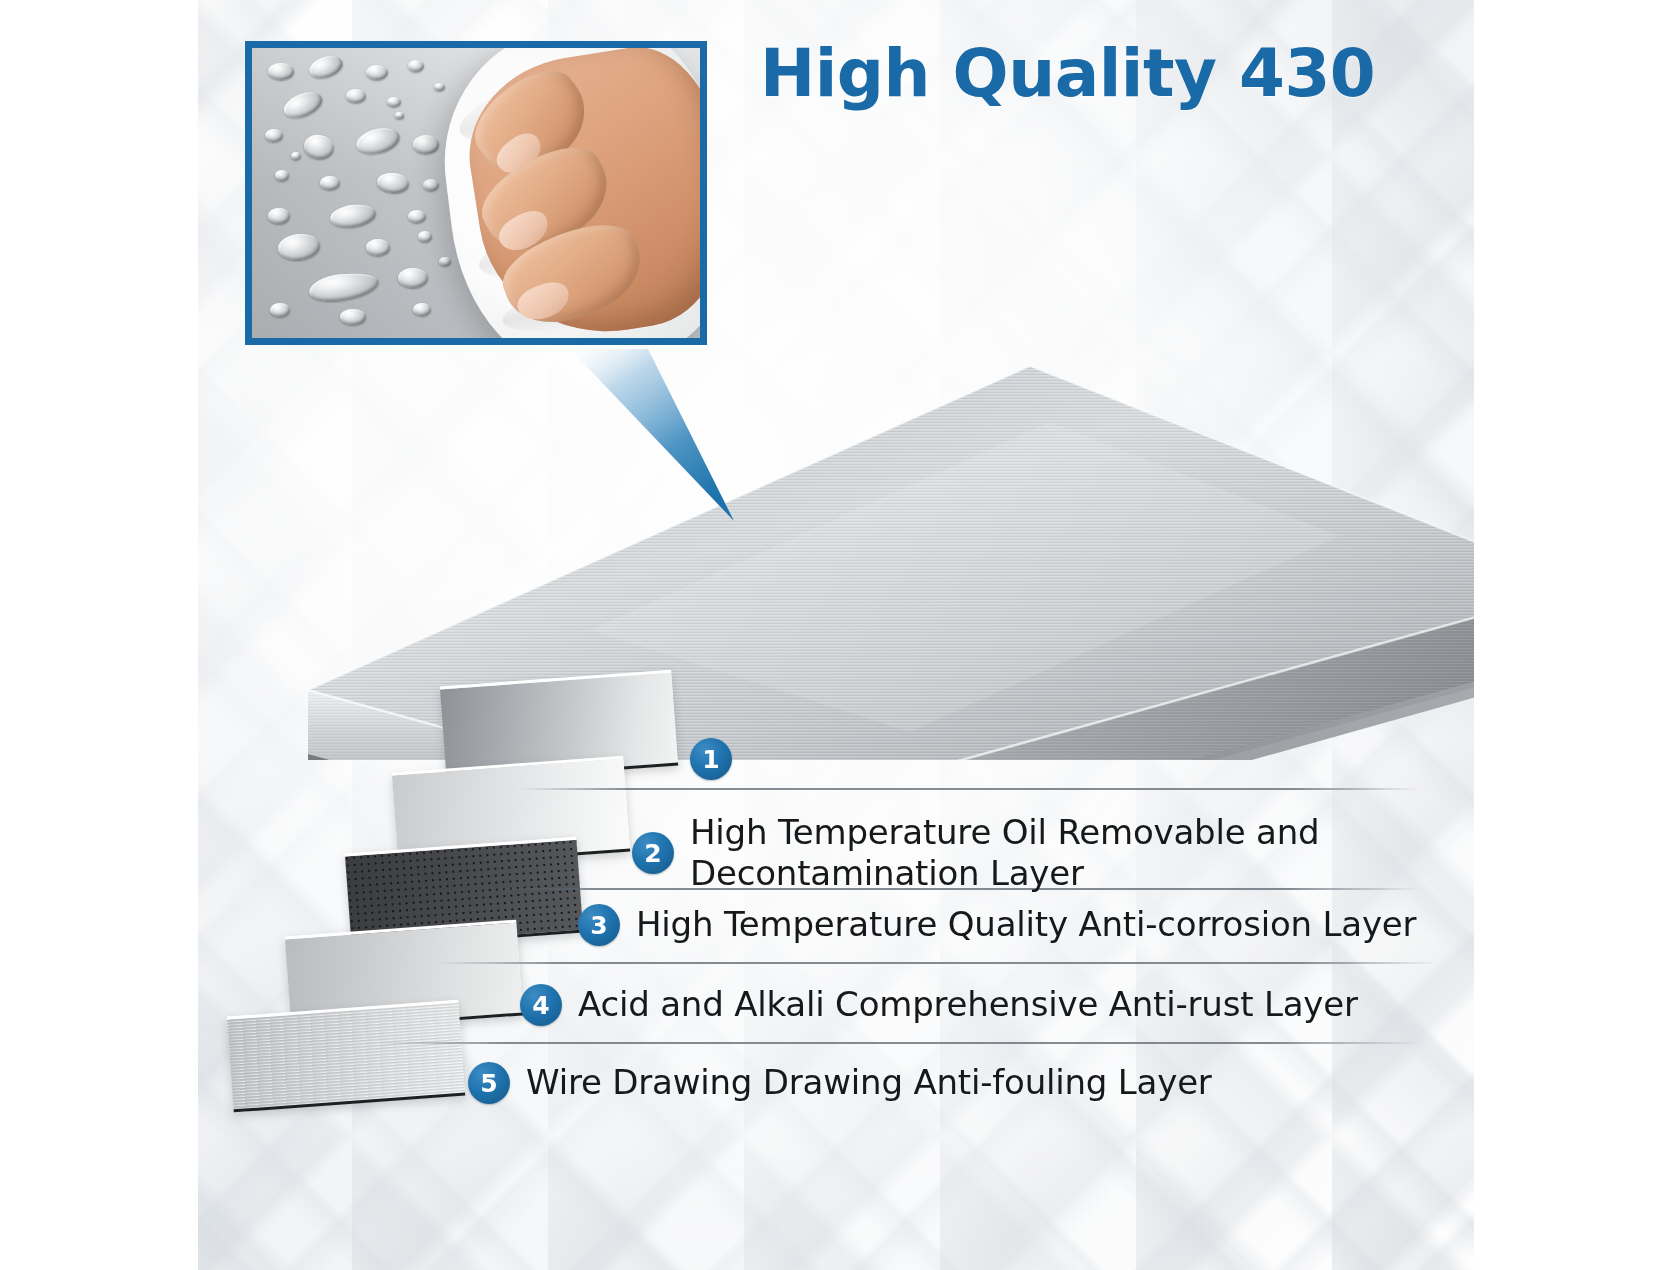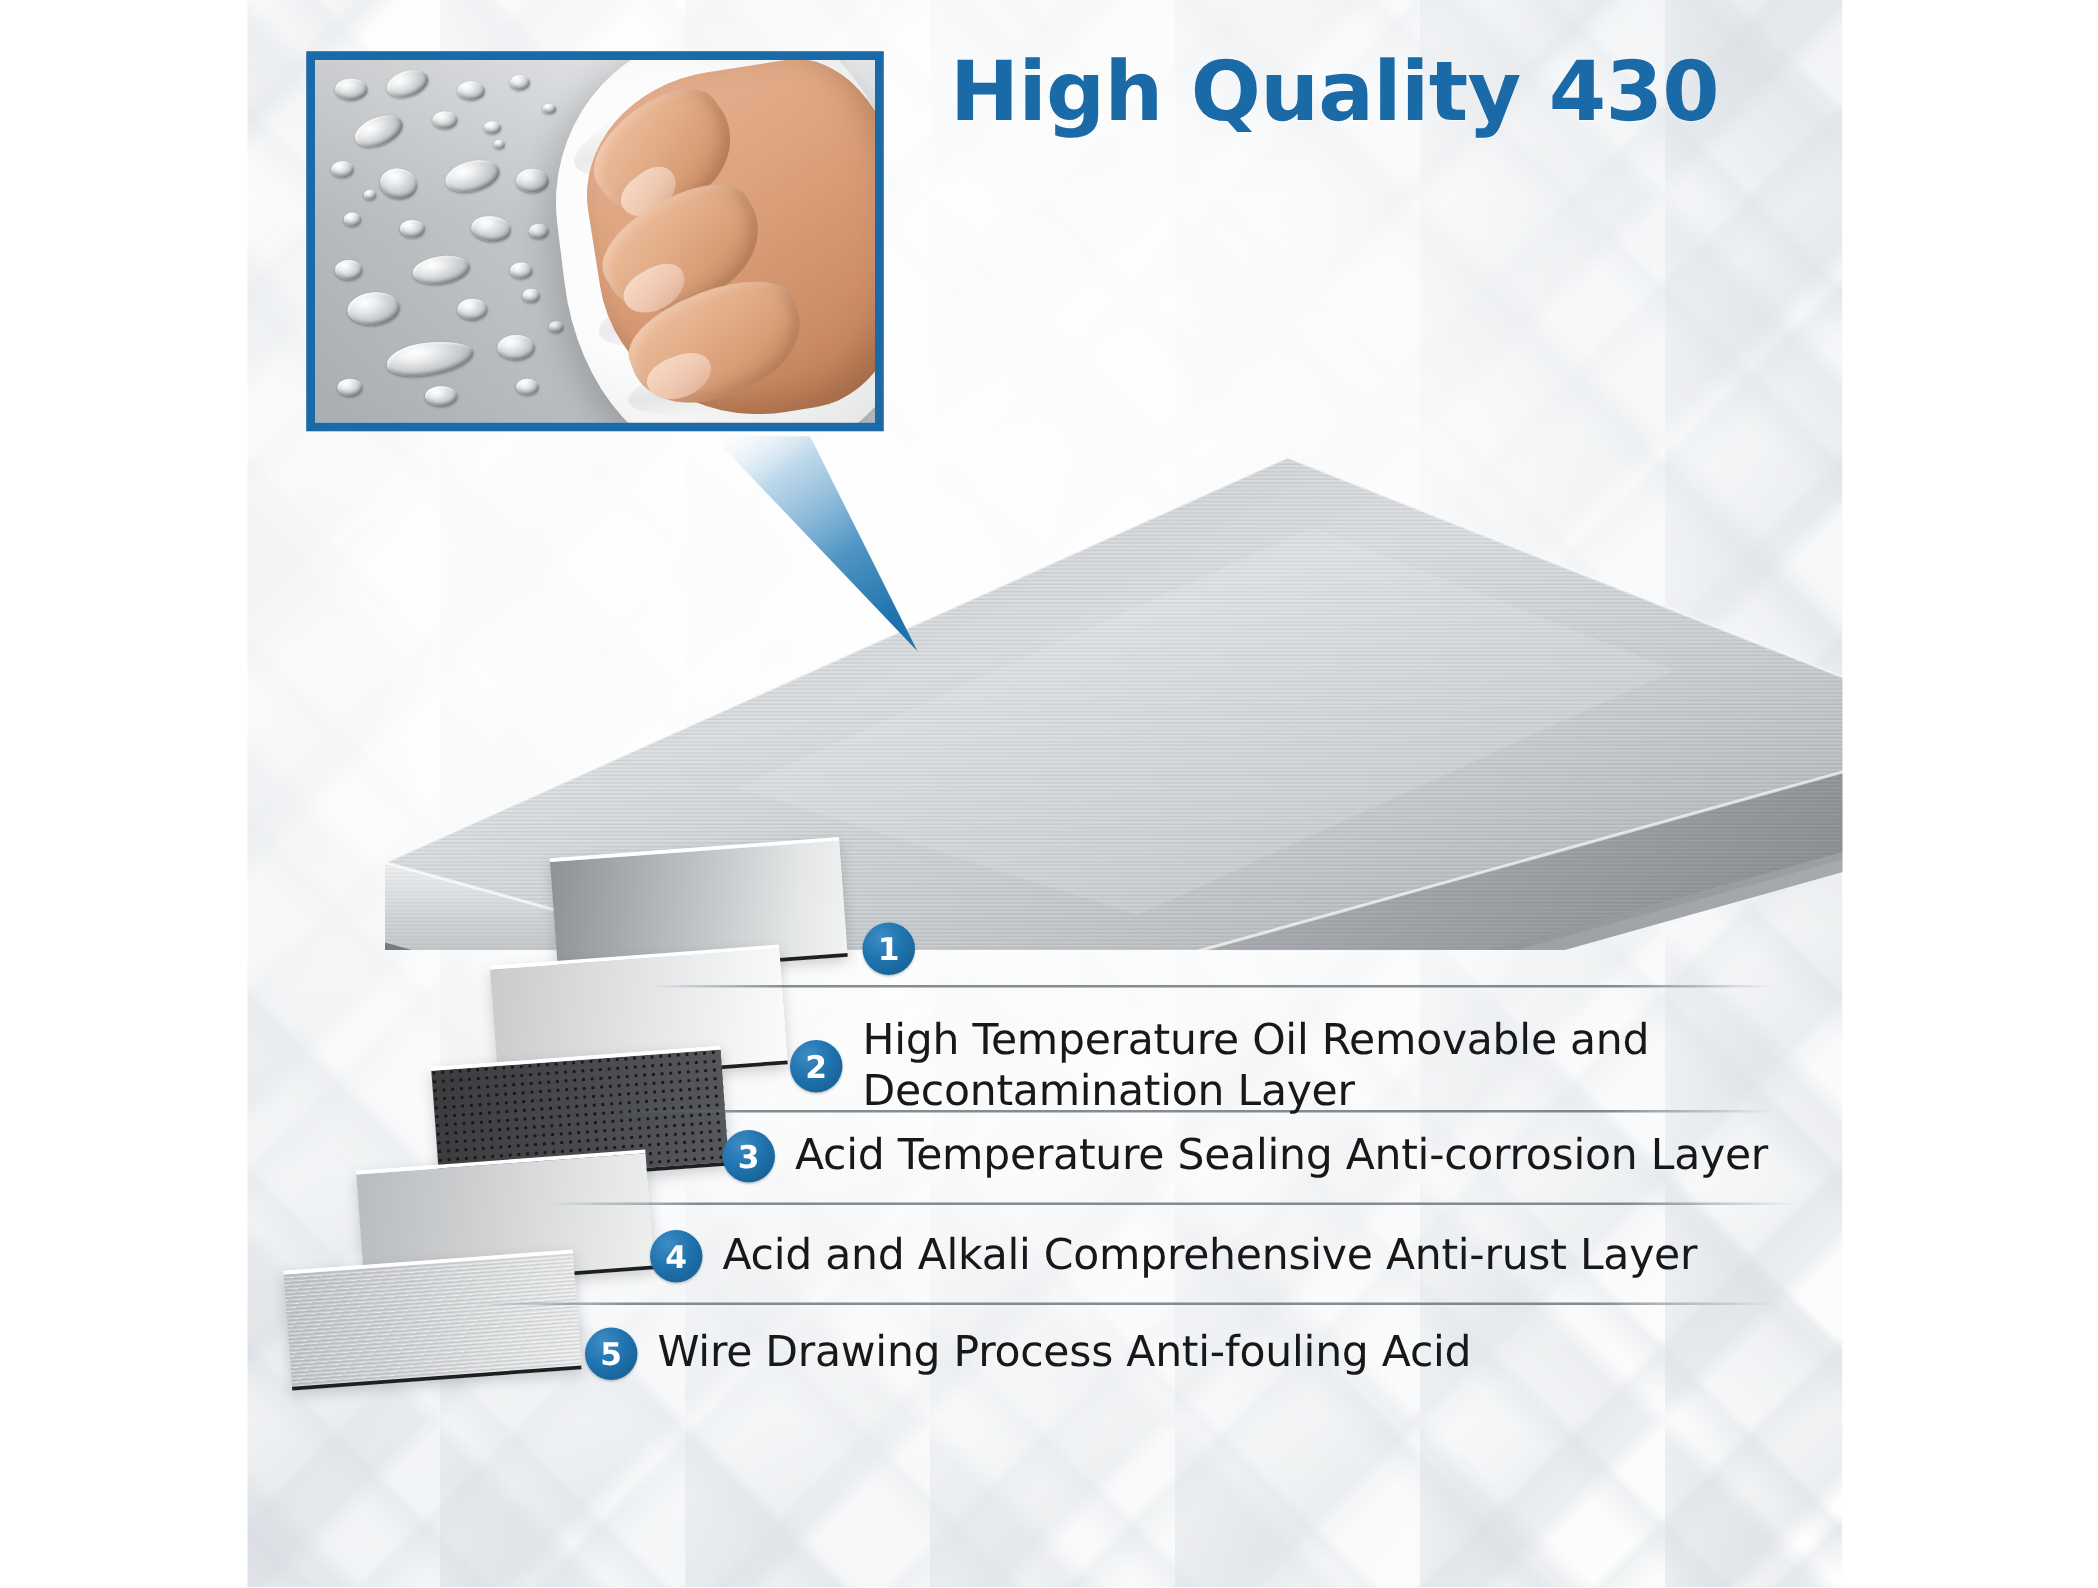--- a/index.html
+++ b/index.html
@@ -430,31 +430,31 @@
     </div>
 
     <div class="layer-row" style="position:absolute; left:172px; top:96px;">
       <div class="badge">2</div>
       <div class="layer-text">High Temperature Oil Removable and
 Decontamination Layer</div>
     </div>
 
     <div class="layer-row" style="position:absolute; left:118px; top:188px;">
       <div class="badge">3</div>
-      <div class="layer-text">Acid Temperature Sealing Anti-corrosion Layer</div>
+      <div class="layer-text">High Temperature Quality Anti-corrosion Layer</div>
     </div>
 
     <div class="layer-row" style="position:absolute; left:60px; top:268px;">
       <div class="badge">4</div>
       <div class="layer-text">Acid and Alkali Comprehensive Anti-rust Layer</div>
     </div>
 
     <div class="layer-row" style="position:absolute; left:8px; top:346px;">
       <div class="badge">5</div>
-      <div class="layer-text">Wire Drawing Process Anti-fouling Acid</div>
+      <div class="layer-text">Wire Drawing Drawing Anti-fouling Layer</div>
     </div>
 
   </div>
 
   <div class="gutter left"></div>
   <div class="gutter right"></div>
 
 </div>
 
 </body></html>

